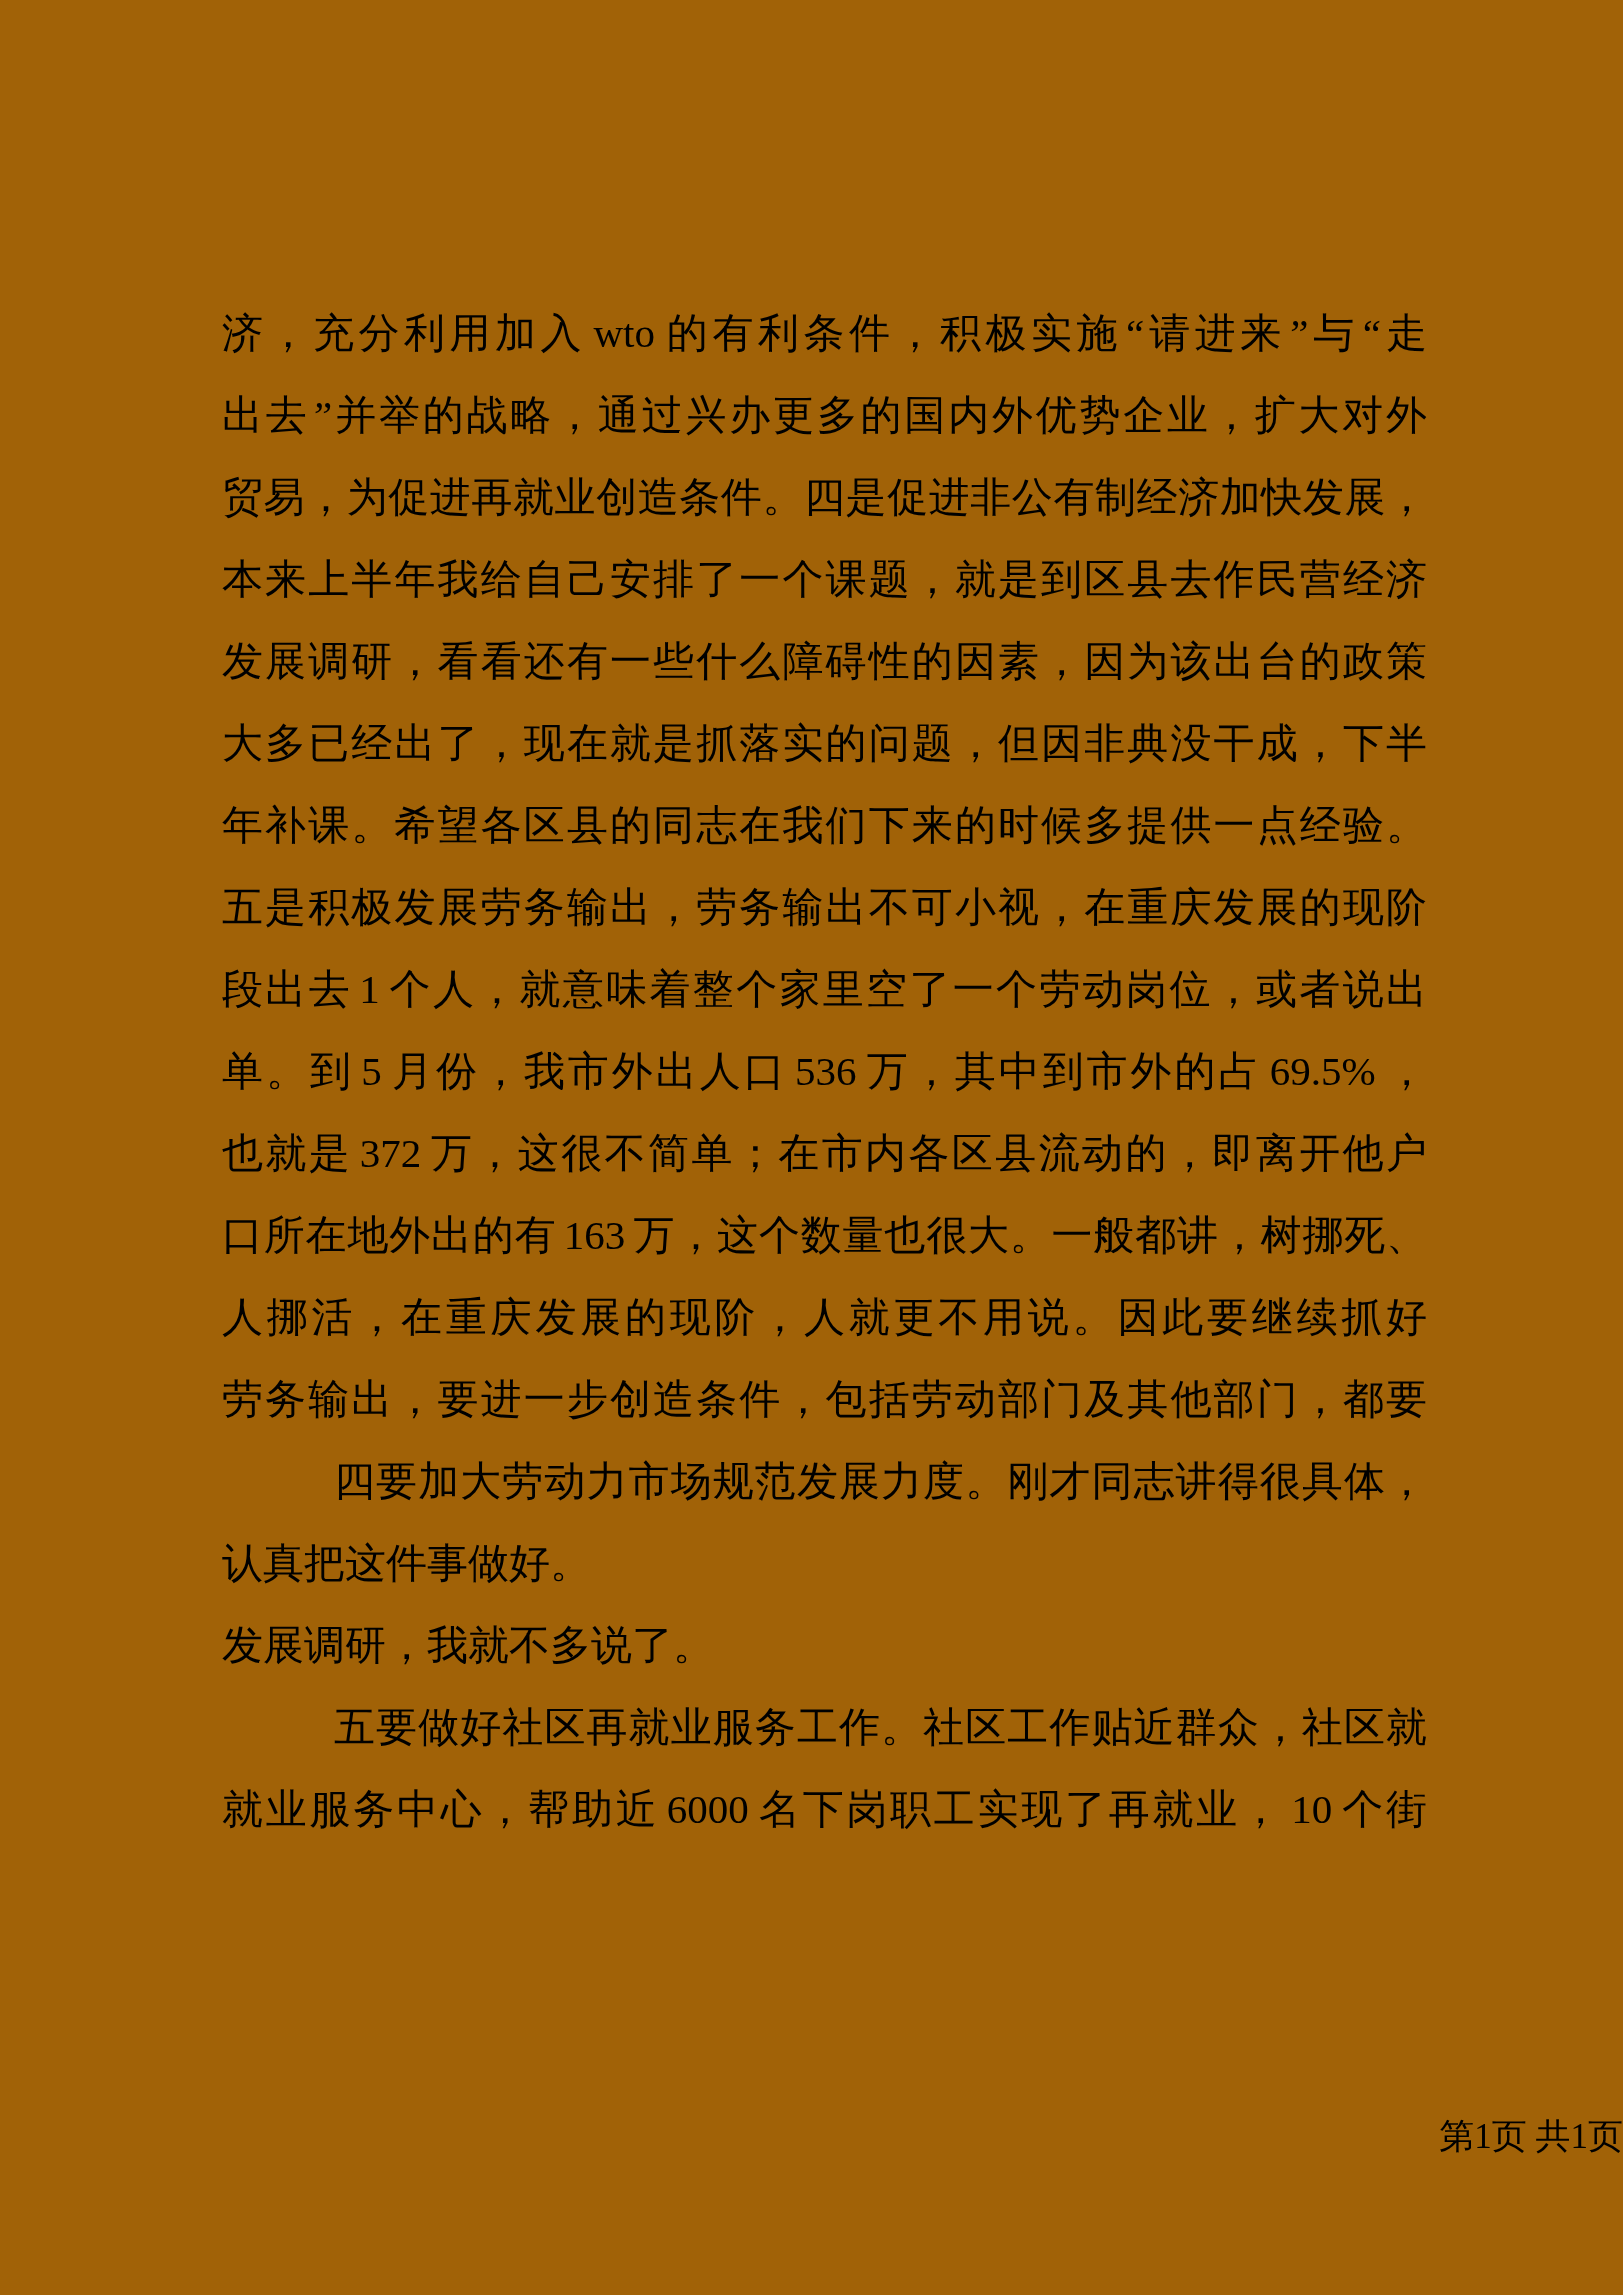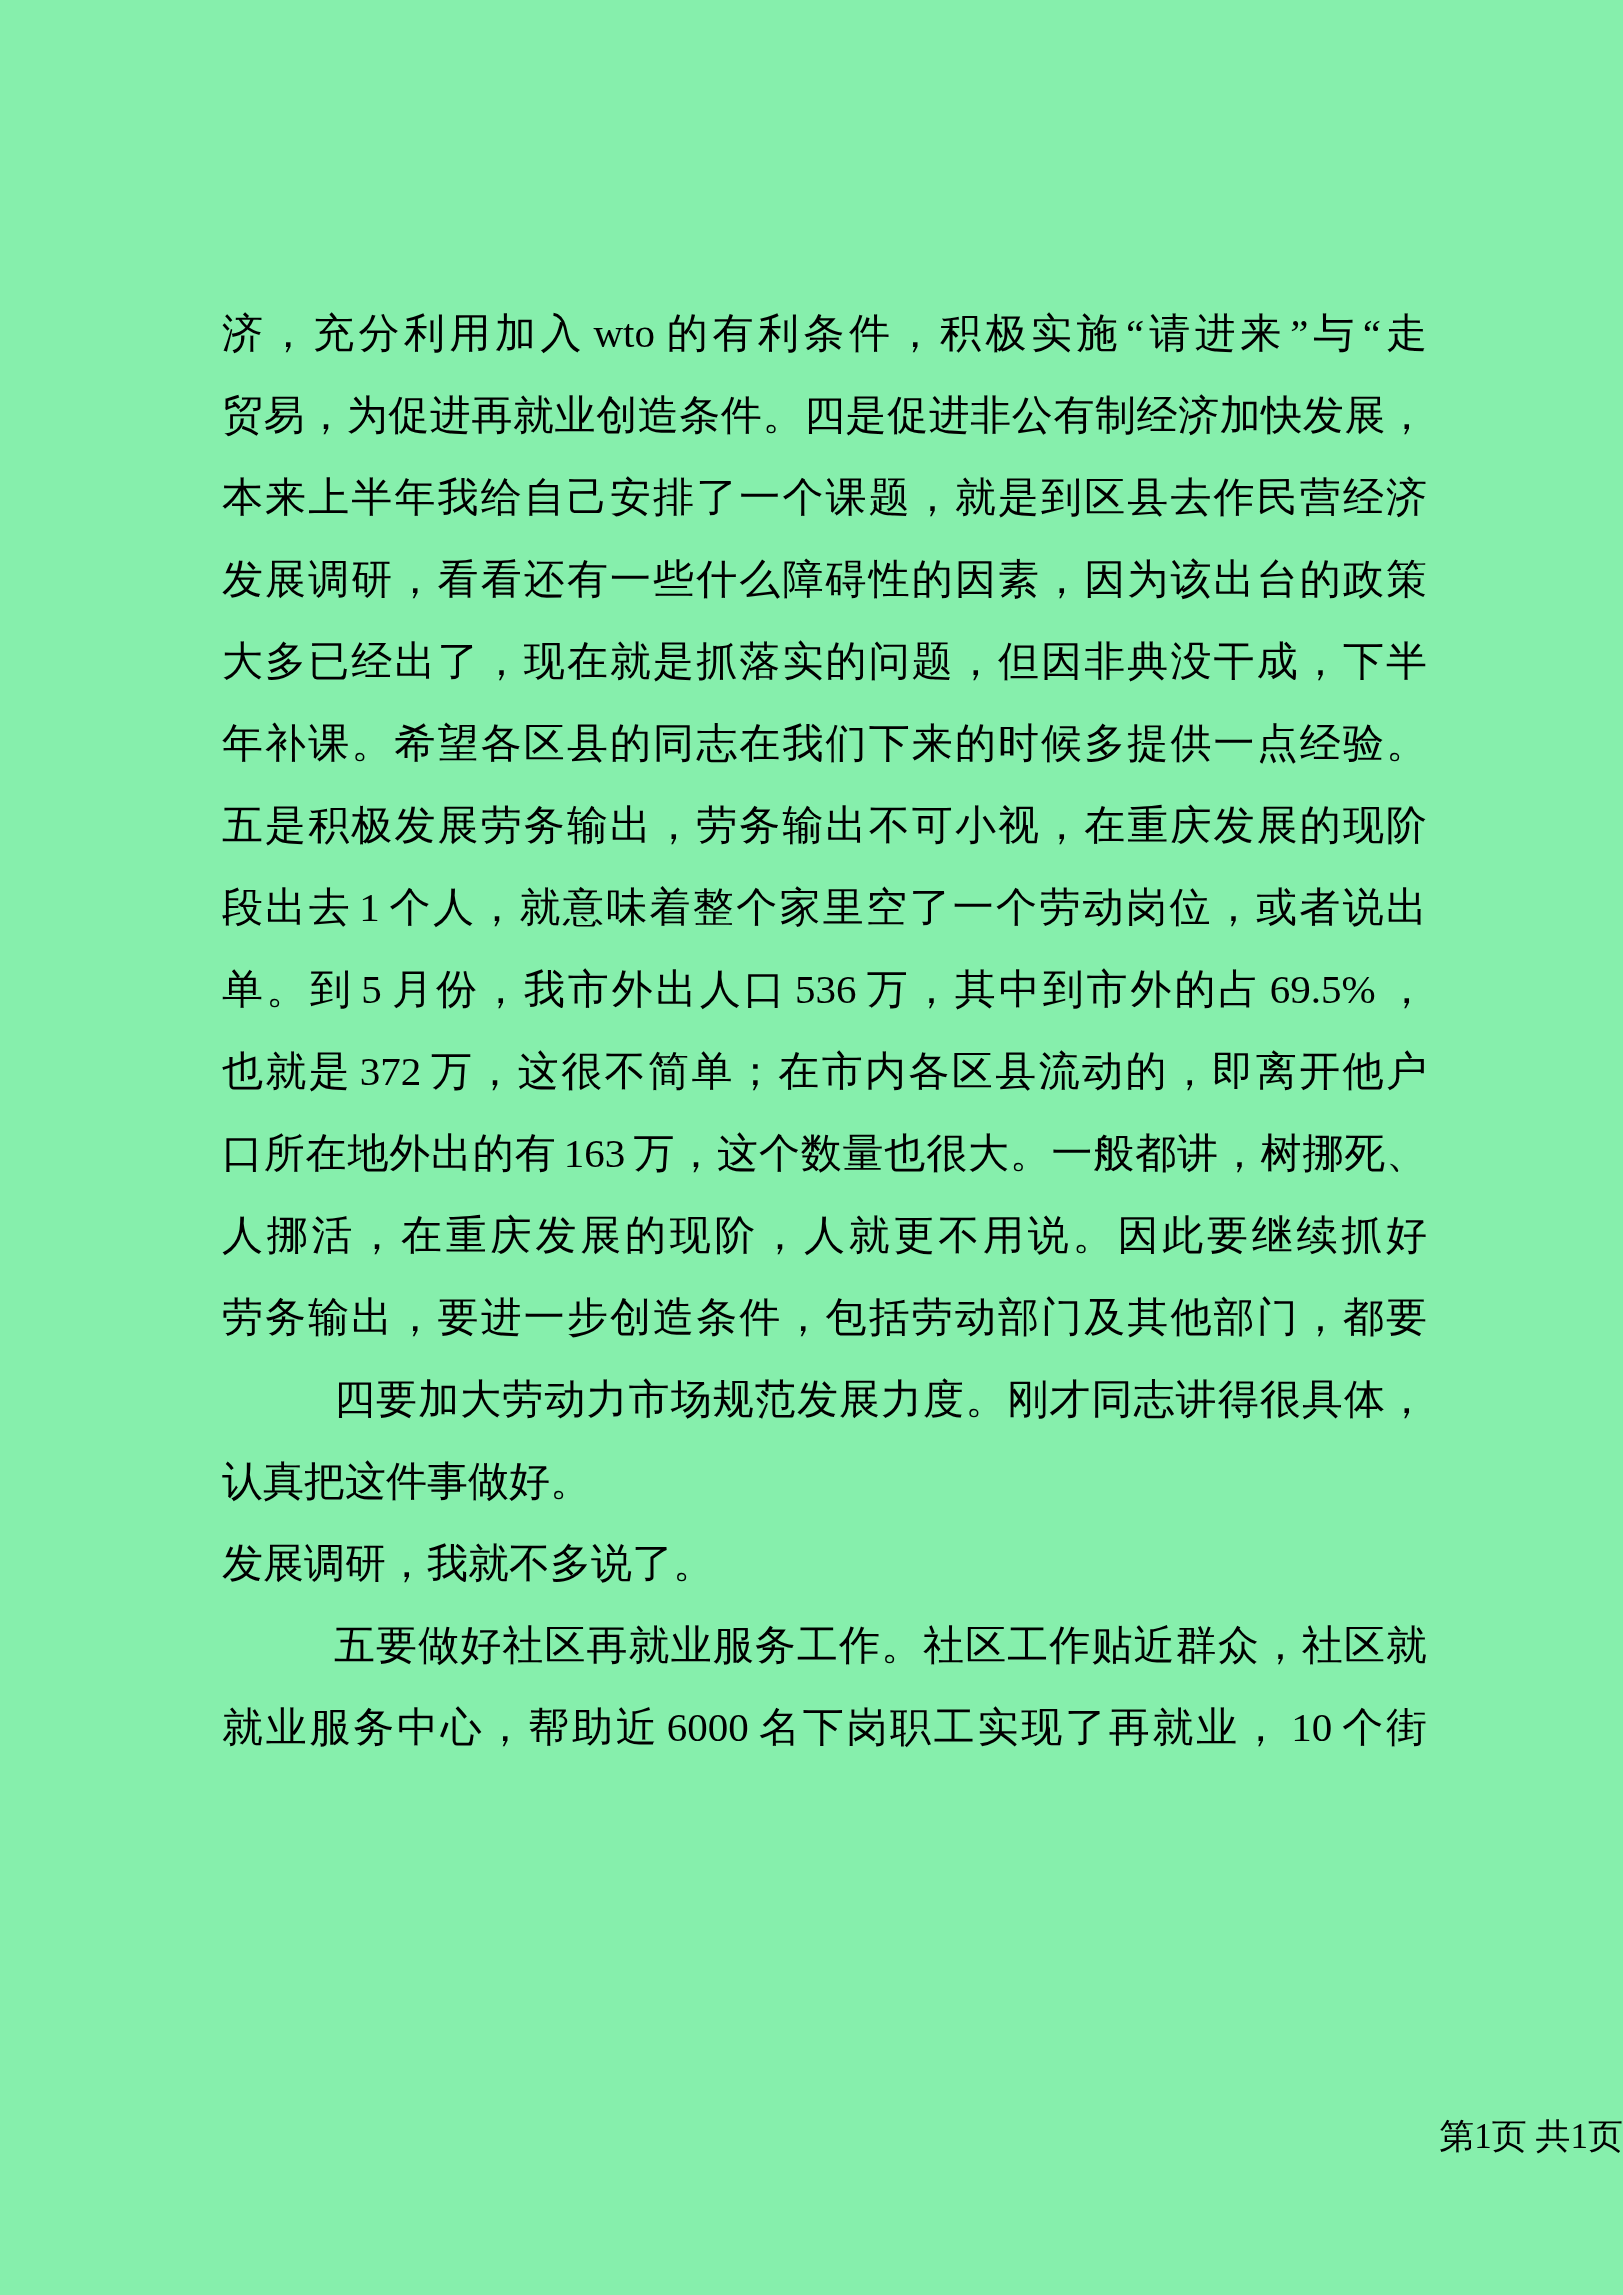--- a/index.html
+++ b/index.html
@@ -4,21 +4,21 @@
 <style>
   html, body {
     margin: 0;
     padding: 0;
     background: #ffffff;
   }
   .page {
     position: relative;
     width: 1623px;
     height: 2295px;
-    background: #86efac;
+    background: #a16207;
     color: #000000;
     overflow: hidden;
   }
   .body-text {
     position: absolute;
     left: 222px;
     top: 292px;
     width: 1205px;
   }
   .line {
@@ -56,20 +56,21 @@
     font-family: "Liberation Serif", "DejaVu Serif", serif;
     color: #000000;
   }
 </style>
 </head>
 <body>
 
 <div class="page">
   <div class="body-text">
       <div class="line">济，充分利用加入<span class="latin">wto</span>的有利条件，积极实施“请进来”与“走</div>
+      <div class="line">出去”并举的战略，通过兴办更多的国内外优势企业，扩大对外</div>
       <div class="line">贸易，为促进再就业创造条件。四是促进非公有制经济加快发展，</div>
       <div class="line">本来上半年我给自己安排了一个课题，就是到区县去作民营经济</div>
       <div class="line">发展调研，看看还有一些什么障碍性的因素，因为该出台的政策</div>
       <div class="line">大多已经出了，现在就是抓落实的问题，但因非典没干成，下半</div>
       <div class="line">年补课。希望各区县的同志在我们下来的时候多提供一点经验。</div>
       <div class="line">五是积极发展劳务输出，劳务输出不可小视，在重庆发展的现阶</div>
       <div class="line">段出去<span class="latin">1</span>个人，就意味着整个家里空了一个劳动岗位，或者说出</div>
       <div class="line">单。到<span class="latin">5</span>月份，我市外出人口<span class="latin">536</span>万，其中到市外的占<span class="latin">69.5%</span>，</div>
       <div class="line">也就是<span class="latin">372</span>万，这很不简单；在市内各区县流动的，即离开他户</div>
       <div class="line">口所在地外出的有<span class="latin">163</span>万，这个数量也很大。一般都讲，树挪死、</div>

